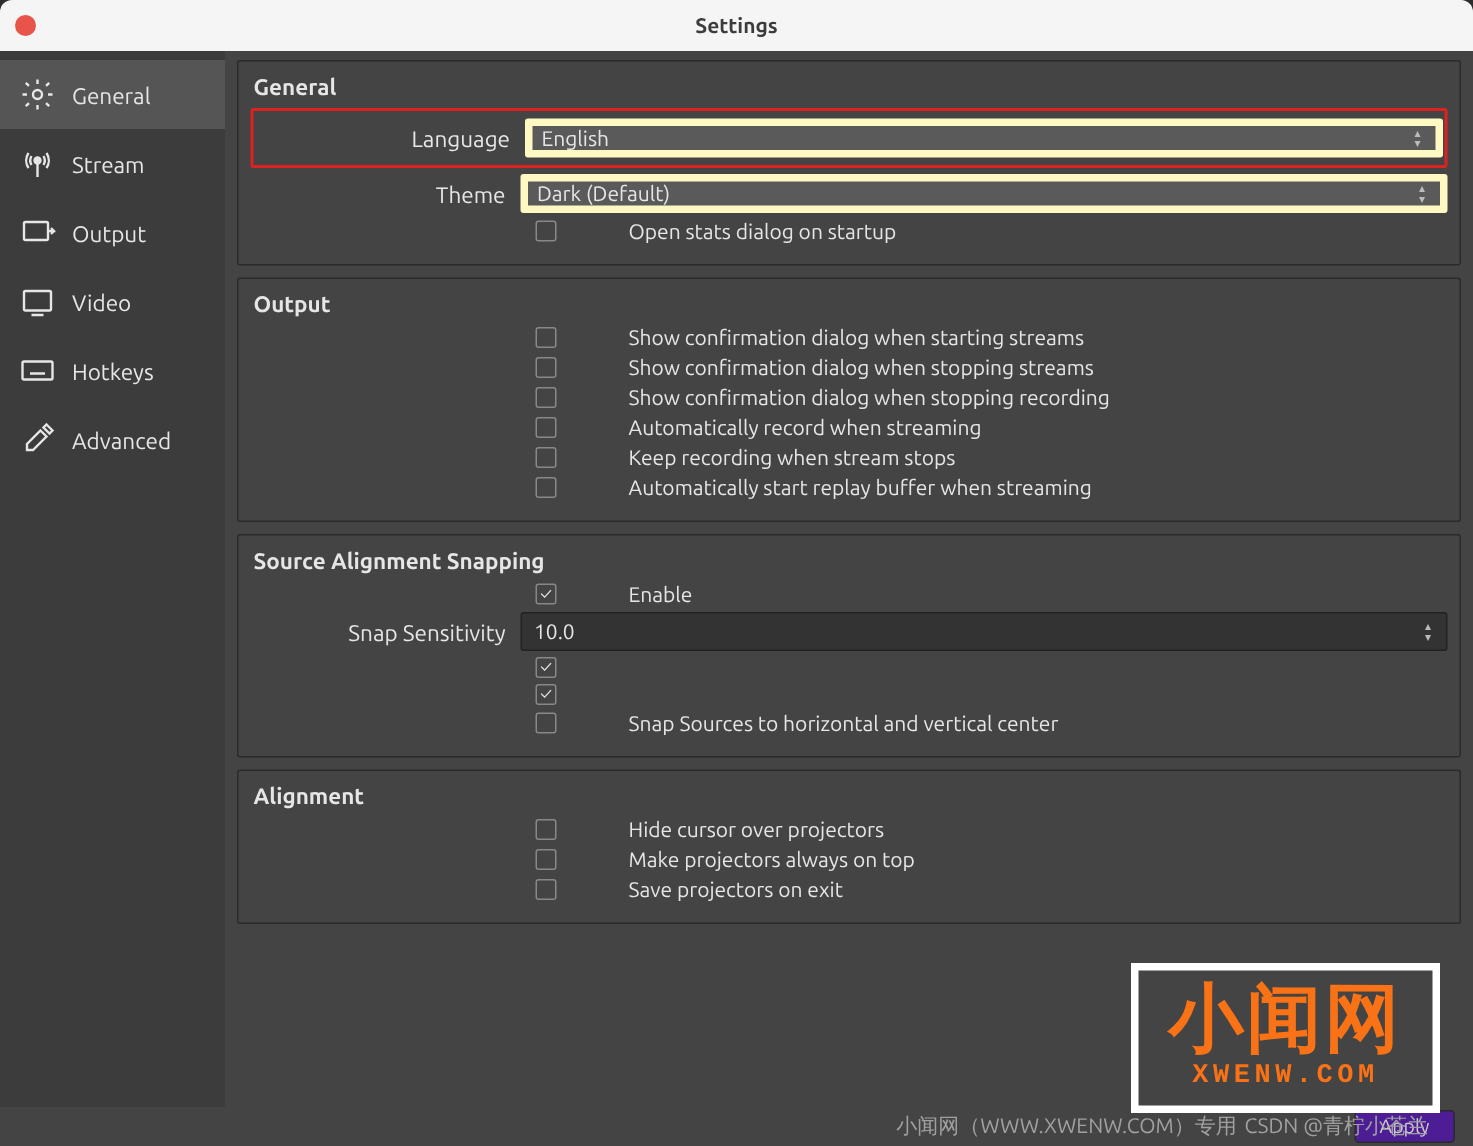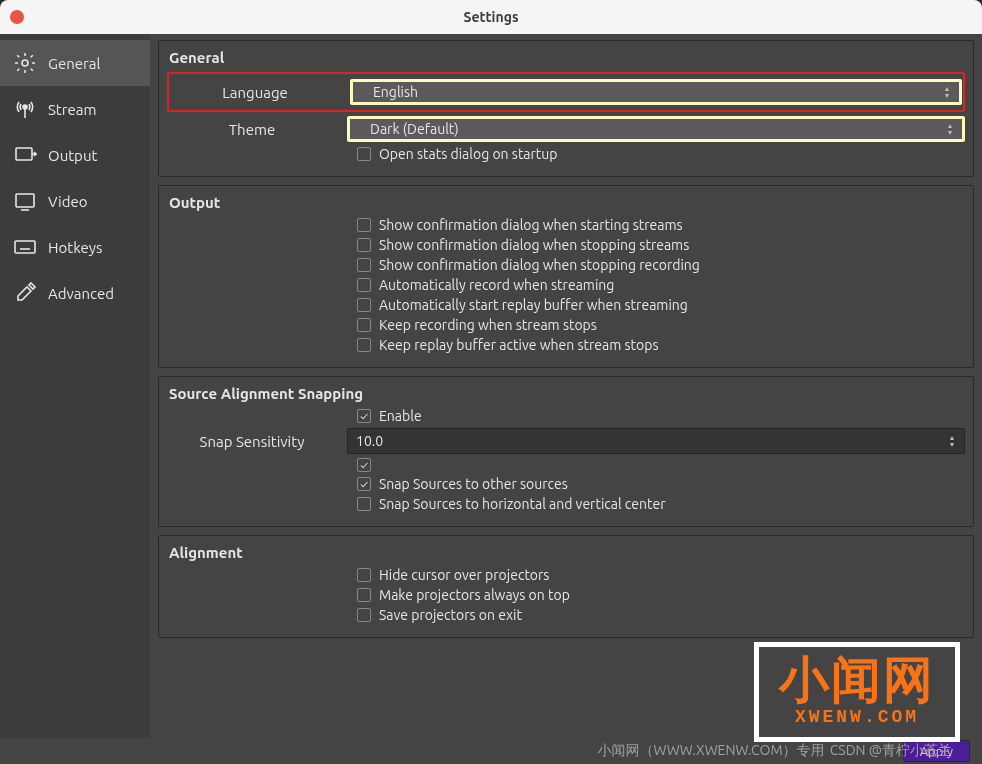--- a/index.html
+++ b/index.html
@@ -20,30 +20,30 @@
 .sidebar-item .icon { width:26px; height:26px; display:flex; align-items:center; justify-content:center; }
 .sidebar-item .icon svg { width:24px; height:24px; stroke:#e6e6e6; fill:none; stroke-width:1.6; }
 .sidebar-item span.lbl { font-size:15px; }
 
 
 .main { flex:1; background:#444444; padding:6px 8px 0 8px; overflow:auto; }
 .group { border:1px solid #2a2a2a; border-radius:2px; margin-bottom:8px; padding:6px 8px 10px 8px; background:#444444; }
 .group-title { color:#e6e6e6; font-weight:600; font-size:15px; margin:2px 0 6px 2px; }
 
 .row { display:flex; align-items:center; margin:4px 0; }
-.row .label-col { width:180px; text-align:center; color:#e6e6e6; padding-right:10px; font-size:15px; }
+.row .label-col { width:180px; text-align:right; color:#e6e6e6; padding-right:10px; font-size:15px; }
 .row .field-col { flex:1; display:flex; align-items:center; }
 
-.combo { flex:1; background:#5a5a5a; border:3px solid #fef9c3; border-radius:2px; height:26px; display:flex; align-items:center; padding:0 20px; color:#e6e6e6; position:relative; cursor:pointer; }
+.combo { flex:1; background:#5a5a5a; border:5px solid #fef9c3; border-radius:2px; height:26px; display:flex; align-items:center; padding:0 6px; color:#e6e6e6; position:relative; cursor:pointer; }
 .combo .spin { position:absolute; right:4px; top:0; bottom:0; width:16px; display:flex; flex-direction:column; justify-content:center; align-items:center; color:#bbb; font-size:8px; line-height:7px; }
 
 .spinbox { flex:1; background:#333333; border:1px solid #222; border-radius:2px; height:26px; display:flex; align-items:center; padding:0 8px; color:#e6e6e6; position:relative;text-align:center; }
 .spinbox .spin { position:absolute; right:4px; top:0; bottom:0; width:16px; display:flex; flex-direction:column; justify-content:center; align-items:center; color:#bbb; font-size:8px; line-height:7px; }
 
-.check-row { display:flex; align-items:center; margin:4px 0; padding-left:190px; color:#e6e6e6; font-size:15px; }
+.check-row { display:flex; align-items:center; margin:4px 0; padding-left:190px; color:#e6e6e6; font-size:15px;gap:40px; }
 .check { width:14px; height:14px; border:1px solid #888; border-radius:2px; margin-right:8px; display:flex; align-items:center; justify-content:center; color:#e6e6e6; font-size:11px; line-height:1; cursor:pointer; flex-shrink:0; }
 .check.checked::after { content:"✓"; }
 
 .highlight-box { border:2px solid #d22; padding:1px; border-radius:2px; }
 
 
 .bottom { height:26px; display:flex; justify-content:flex-end; align-items:center; padding:0 12px; gap:10px; background:#444; }
 .btn { background:#4c1d95; color:#ccc; border:1px solid #2a2a2a; border-radius:3px; padding:3px 16px; font-size:13px; cursor:pointer; }
 
 
@@ -169,29 +169,25 @@
       <div class="check-row">
           <span class="check"></span>
           <span>Show confirmation dialog when stopping recording</span>
         </div>
       <div class="check-row">
           <span class="check"></span>
           <span>Automatically record when streaming</span>
         </div>
       <div class="check-row">
           <span class="check"></span>
+          <span>Keep recording when stream stops</span>
+        </div>
+      <div class="check-row">
+          <span class="check"></span>
           <span>Automatically start replay buffer when streaming</span>
-        </div>
-      <div class="check-row">
-          <span class="check"></span>
-          <span>Keep recording when stream stops</span>
-        </div>
-      <div class="check-row">
-          <span class="check"></span>
-          <span>Keep replay buffer active when stream stops</span>
         </div>
     </div>
 
     <div class="group">
       <div class="group-title">Source Alignment Snapping</div>
       <div class="check-row">
           <span class="check checked"></span>
           <span>Enable</span>
         </div>
       <div class="row">
@@ -201,21 +197,20 @@
             <span>10.0</span>
             <span class="spin">▴<br>▾</span>
           </div>
         </div>
       </div>
       <div class="check-row">
           <span class="check checked"></span>
         </div>
       <div class="check-row">
           <span class="check checked"></span>
-          <span>Snap Sources to other sources</span>
         </div>
       <div class="check-row">
           <span class="check"></span>
           <span>Snap Sources to horizontal and vertical center</span>
         </div>
     </div>
 
     <div class="group">
       <div class="group-title">Alignment</div>
       <div class="check-row">

